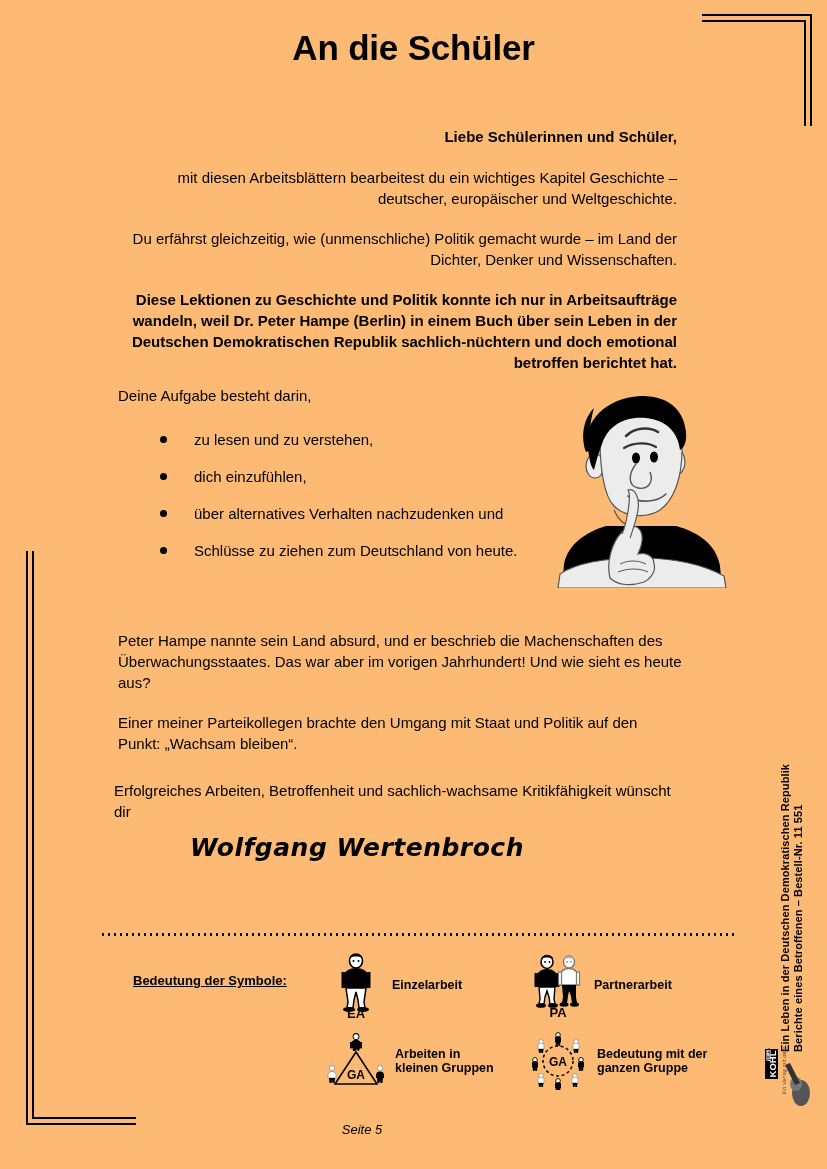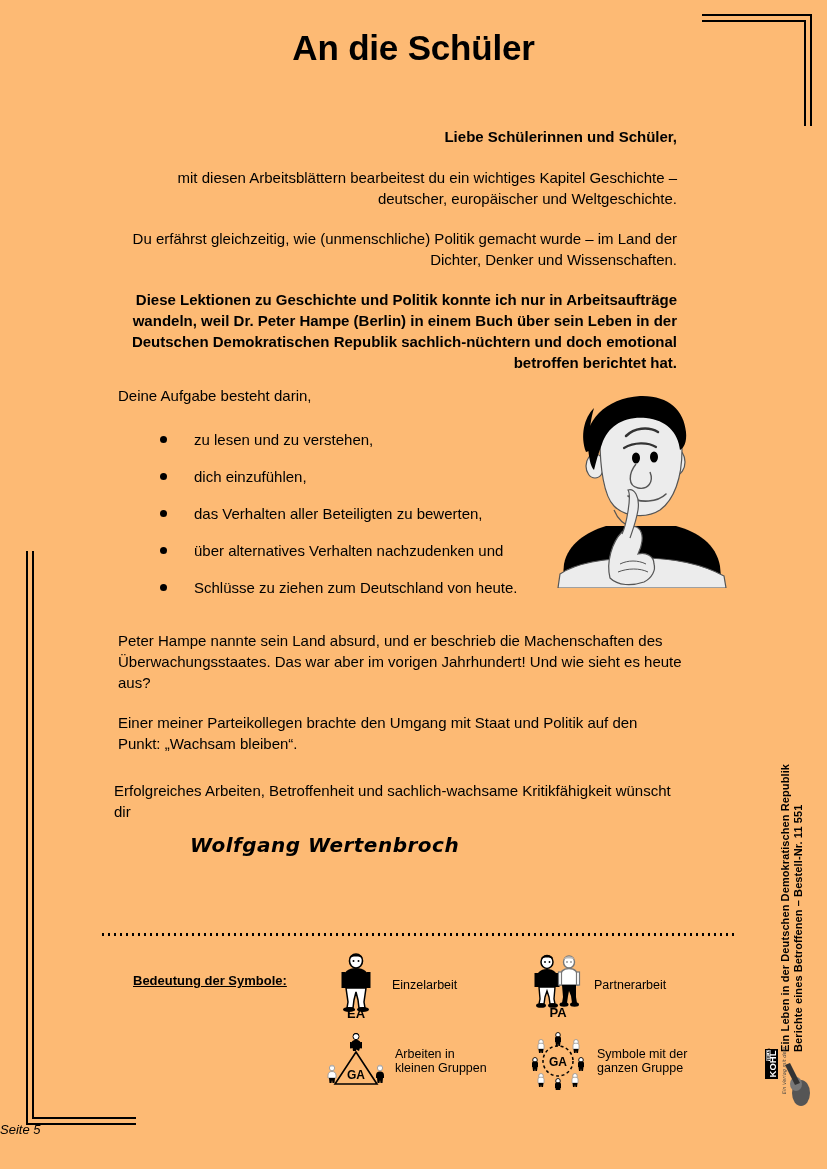--- a/index.html
+++ b/index.html
@@ -120,21 +120,21 @@
   #final-block {
     position: absolute;
     left: 114px;
     top: 780px;
     width: 566px;
   }
   #signature {
     position: absolute;
     left: 190px;
     top: 833px;
-    font-size: 20px;
+    font-size: 25px;
     font-style: italic;
     font-weight: bold;
     font-family: "DejaVu Sans", sans-serif;
     letter-spacing: 0.5px;
   }
 
   
   #illustration {
     position: absolute;
     left: 548px;
@@ -169,21 +169,21 @@
     display: flex;
     align-items: center;
   }
   .legend-item .sym {
     width: 56px;
     height: 66px;
     flex: 0 0 56px;
   }
   .legend-item .caption {
     font-size: 12.5px;
-    font-weight: normal;
+    font-weight: bold;
     line-height: 14px;
     margin-left: 8px;
     white-space: pre-line;
   }
   #legend-ea { left: 328px; top: 952px; }
   #legend-pa { left: 530px; top: 952px; }
   #legend-ga-small { left: 325px; top: 1032px; }
   #legend-ga-full  { left: 527px; top: 1032px; }
   #legend-ga-small .sym, #legend-ga-full .sym { width: 62px; height: 58px; flex: 0 0 62px; text-align: center; }
 
@@ -216,20 +216,21 @@
     width: 62px;
     height: 66px;
   }
 
   
   #footer-page {
     position: absolute;
     left: 0;
     top: 1122px;
     width: 724px;
+    text-align: center;
     font-size: 13px;
     font-style: italic;
   }
 </style>
 </head>
 <body>
 
 <div id="page">
 
   <div class="corner" id="corner-tr">
@@ -257,24 +258,20 @@
   <div id="task-intro">Deine Aufgabe besteht darin,</div>
 
   <ul id="bullets">
     <li>
       <span class="dot"></span>
       <span>zu lesen und zu verstehen,</span>
     </li>
     <li>
       <span class="dot"></span>
       <span>dich einzufühlen,</span>
-    </li>
-    <li>
-      <span class="dot"></span>
-      <span>das Verhalten aller Beteiligten zu bewerten,</span>
     </li>
     <li>
       <span class="dot"></span>
       <span>über alternatives Verhalten nachzudenken und</span>
     </li>
     <li>
       <span class="dot"></span>
       <span>Schlüsse zu ziehen zum Deutschland von heute.</span>
     </li>
   </ul>
@@ -460,21 +457,21 @@
               <path d="M-2.5 6 L-2 10 L-0.4 10 L0 7.6 L0.4 10 L2 10 L2.5 6 Z" fill="#000"></path>
             </g>
           <g transform="translate(14,11)">
               <ellipse cx="0" cy="-1" rx="2.3" ry="2.5" fill="#fff" stroke="#999" stroke-width="0.9"></ellipse>
               <path d="M-3 2 C-3 -0.4 3 -0.4 3 2 L3 6 L-3 6 Z" fill="#fff" stroke="#999" stroke-width="0.8"></path>
               <path d="M-2.5 6 L-2 10 L-0.4 10 L0 7.6 L0.4 10 L2 10 L2.5 6 Z" fill="#000"></path>
             </g>
         </g>
       </svg>
     </div>
-    <div class="caption">Symbole mit der
+    <div class="caption">Bedeutung mit der
 ganzen Gruppe</div>
   </div>
 
   <div id="margin-text">
     <div class="vline l1">Ein Leben in der Deutschen Demokratischen Republik</div>
     <div class="vline l2">Berichte eines Betroffenen –  Bestell-Nr. 11 551</div>
   </div>
 
   <div id="publisher-logo">
     <svg viewBox="0 0 62 66" width="62" height="66">

